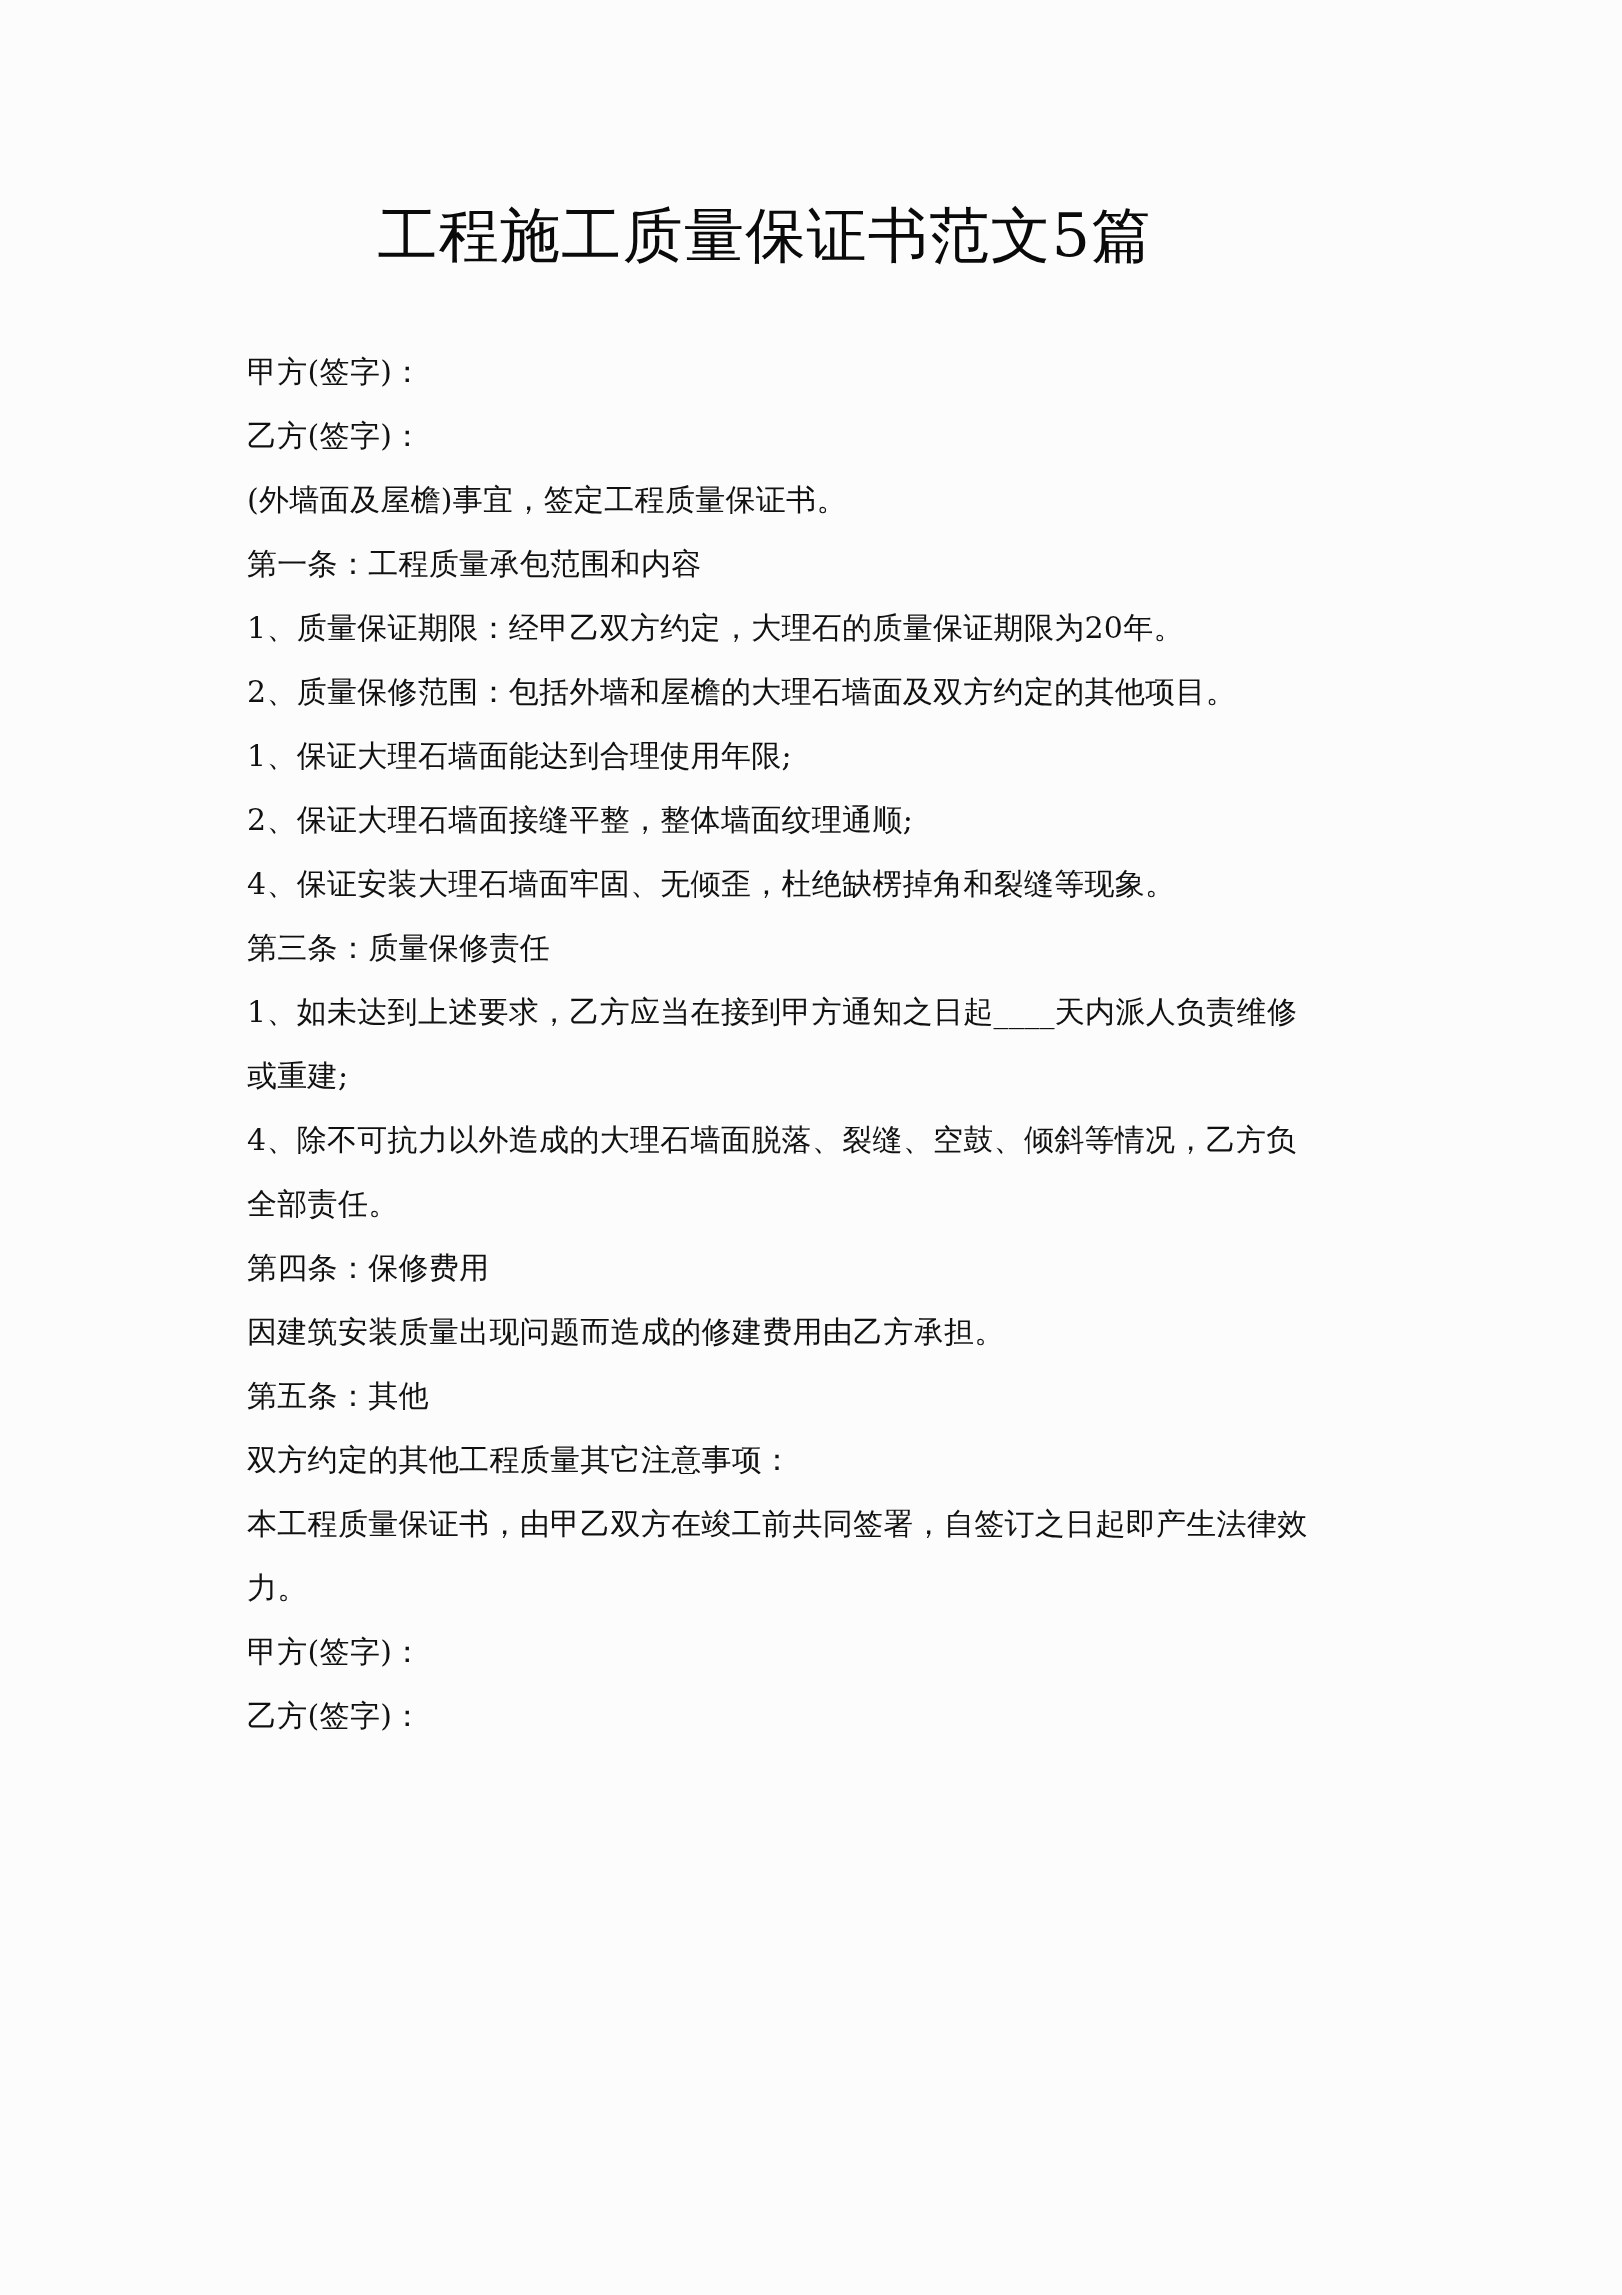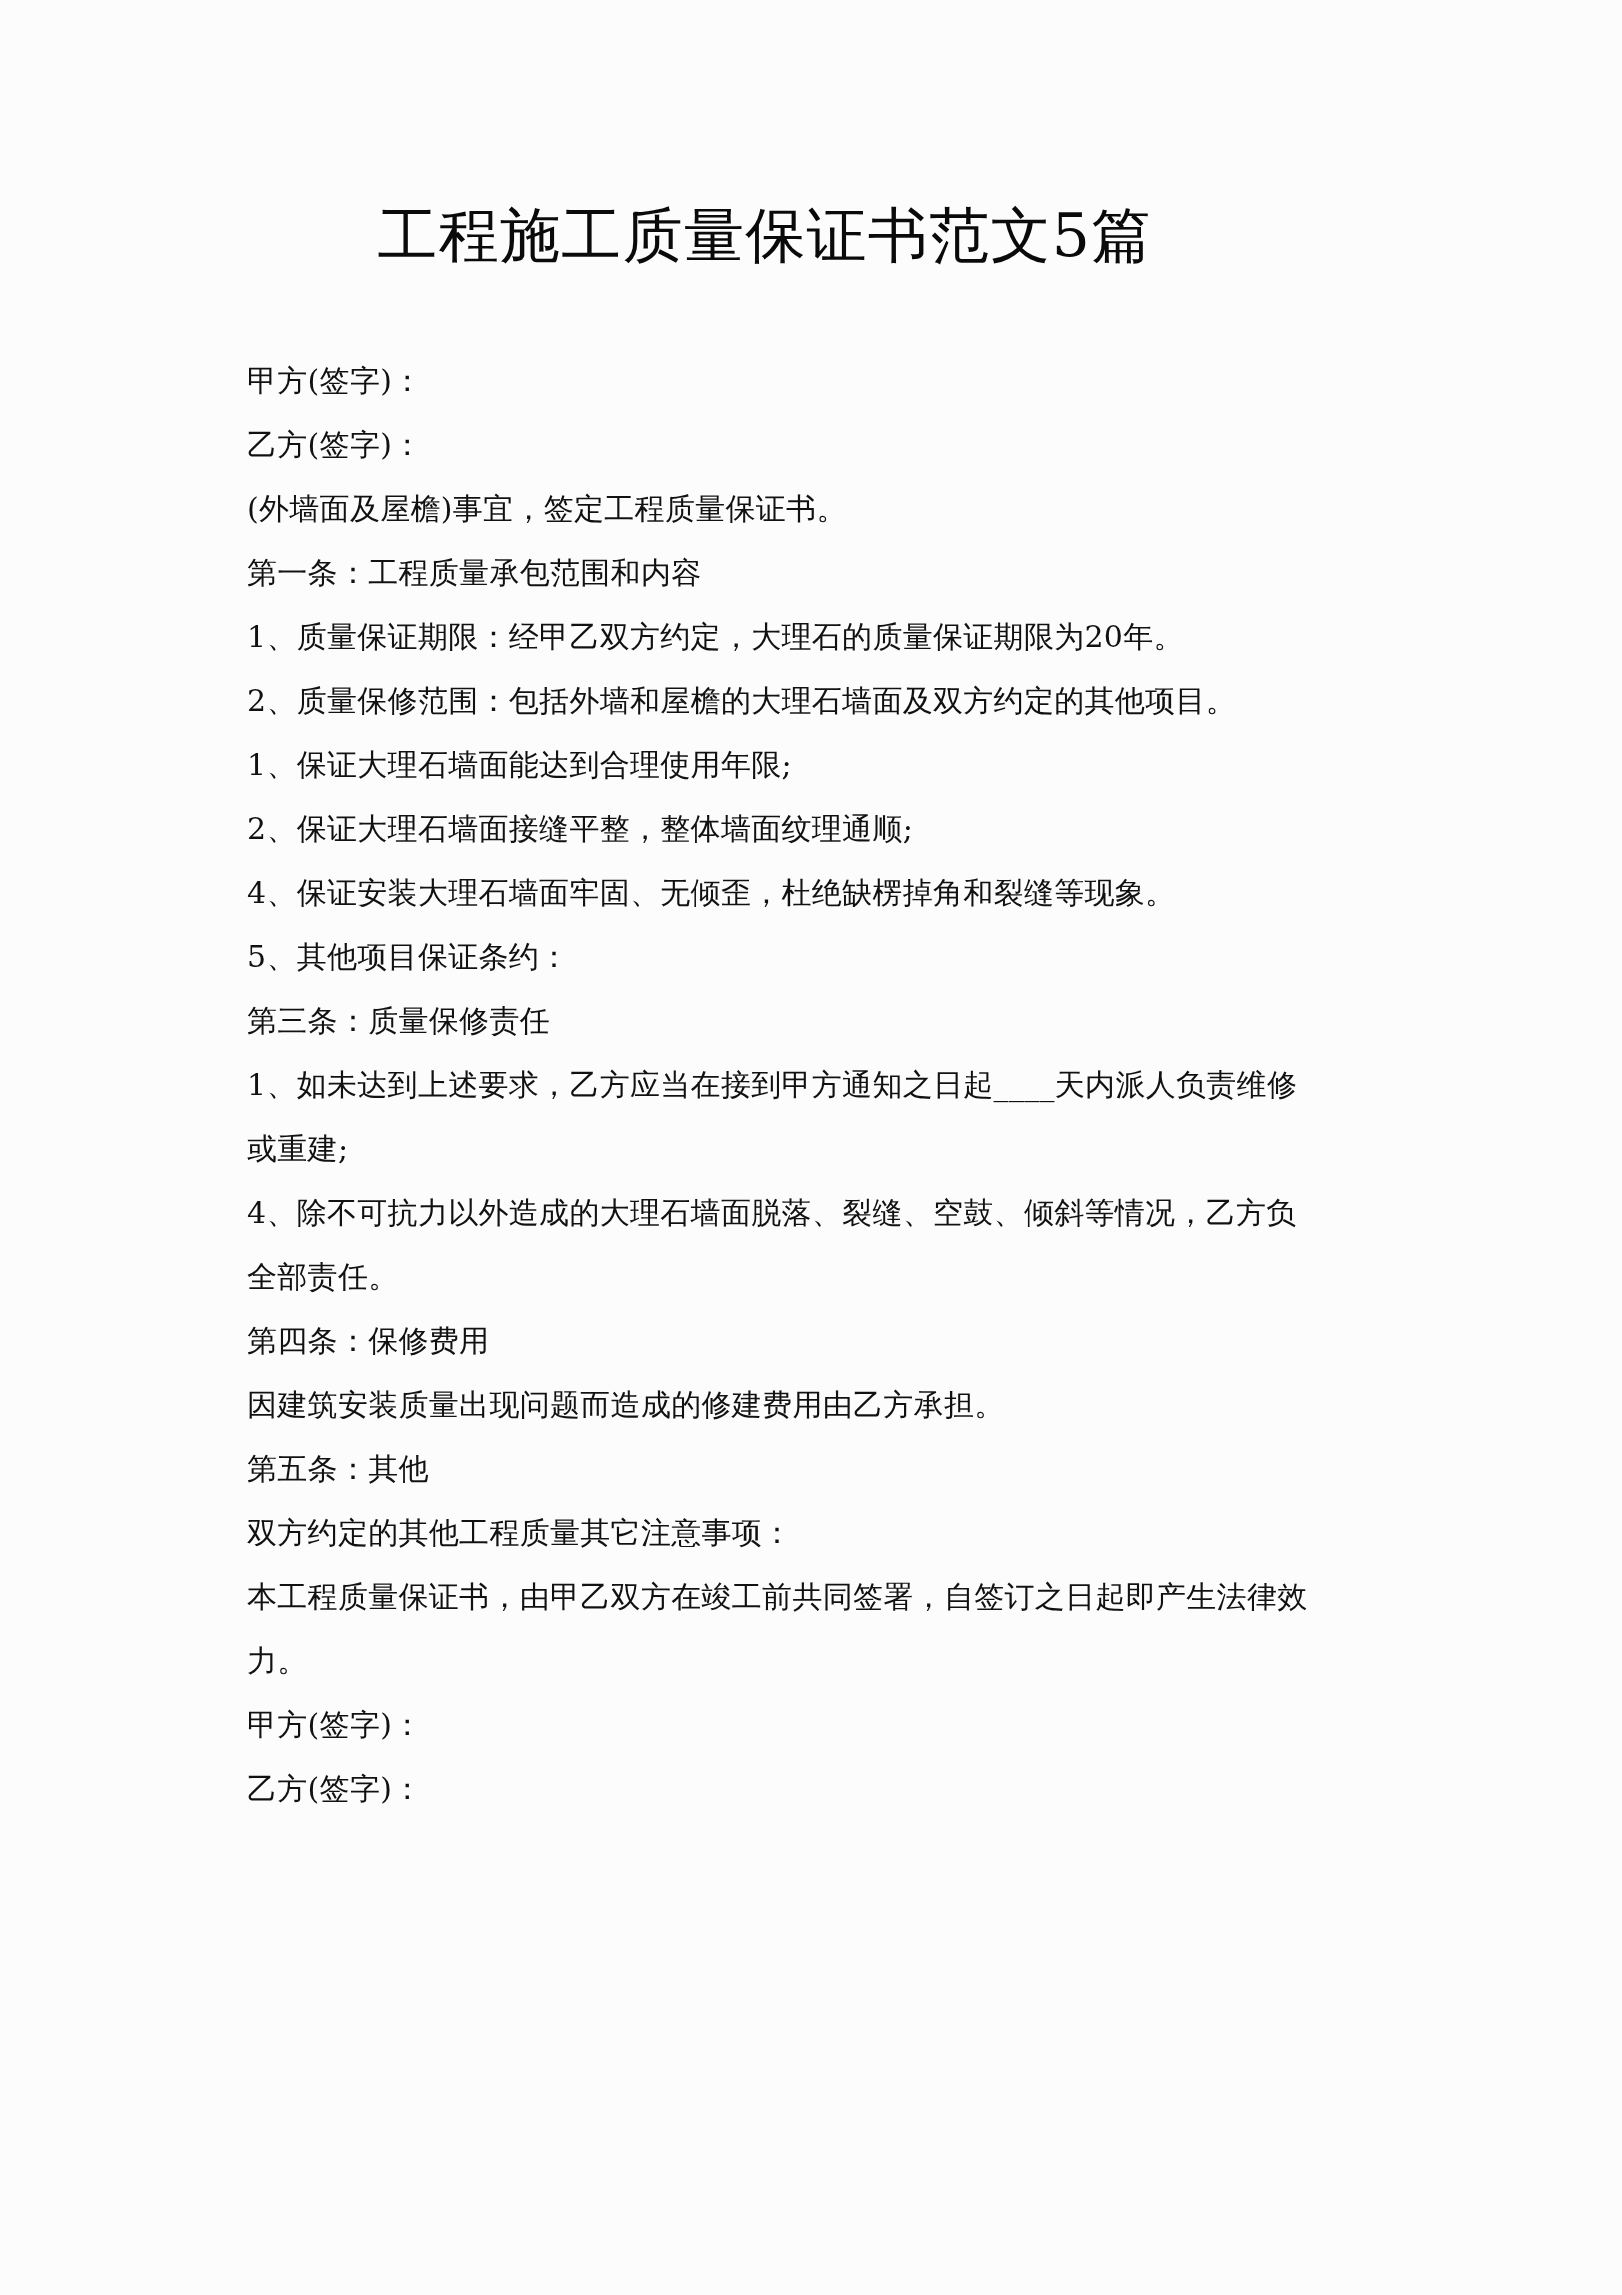--- a/index.html
+++ b/index.html
@@ -32,21 +32,21 @@
       font-size: 60px;
       line-height: 79px;
       letter-spacing: 1.3px;
       color: #0a0a0a;
       margin: 0;
       font-weight: normal;
     }
     .body {
       position: absolute;
       left: 247px;
-      top: 349px;
+      top: 340px;
       width: 1132px;
     }
     .line {
       font-size: 30px;
       line-height: 64px;
       height: 64px;
       white-space: nowrap;
       letter-spacing: 0.3px;
       margin: 0;
     }
@@ -60,21 +60,20 @@
   <div class="body">
     <p class="line">甲方(签字)：</p>
     <p class="line">乙方(签字)：</p>
     <p class="line">(外墙面及屋檐)事宜，签定工程质量保证书。</p>
     <p class="line">第一条：工程质量承包范围和内容</p>
     <p class="line">1、质量保证期限：经甲乙双方约定，大理石的质量保证期限为20年。</p>
     <p class="line">2、质量保修范围：包括外墙和屋檐的大理石墙面及双方约定的其他项目。</p>
     <p class="line">1、保证大理石墙面能达到合理使用年限;</p>
     <p class="line">2、保证大理石墙面接缝平整，整体墙面纹理通顺;</p>
     <p class="line">4、保证安装大理石墙面牢固、无倾歪，杜绝缺楞掉角和裂缝等现象。</p>
-    <p class="line">5、其他项目保证条约：</p>
     <p class="line">第三条：质量保修责任</p>
     <p class="line">1、如未达到上述要求，乙方应当在接到甲方通知之日起____天内派人负责维修</p>
     <p class="line">或重建;</p>
     <p class="line">4、除不可抗力以外造成的大理石墙面脱落、裂缝、空鼓、倾斜等情况，乙方负</p>
     <p class="line">全部责任。</p>
     <p class="line">第四条：保修费用</p>
     <p class="line">因建筑安装质量出现问题而造成的修建费用由乙方承担。</p>
     <p class="line">第五条：其他</p>
     <p class="line">双方约定的其他工程质量其它注意事项：</p>
     <p class="line">本工程质量保证书，由甲乙双方在竣工前共同签署，自签订之日起即产生法律效</p>

